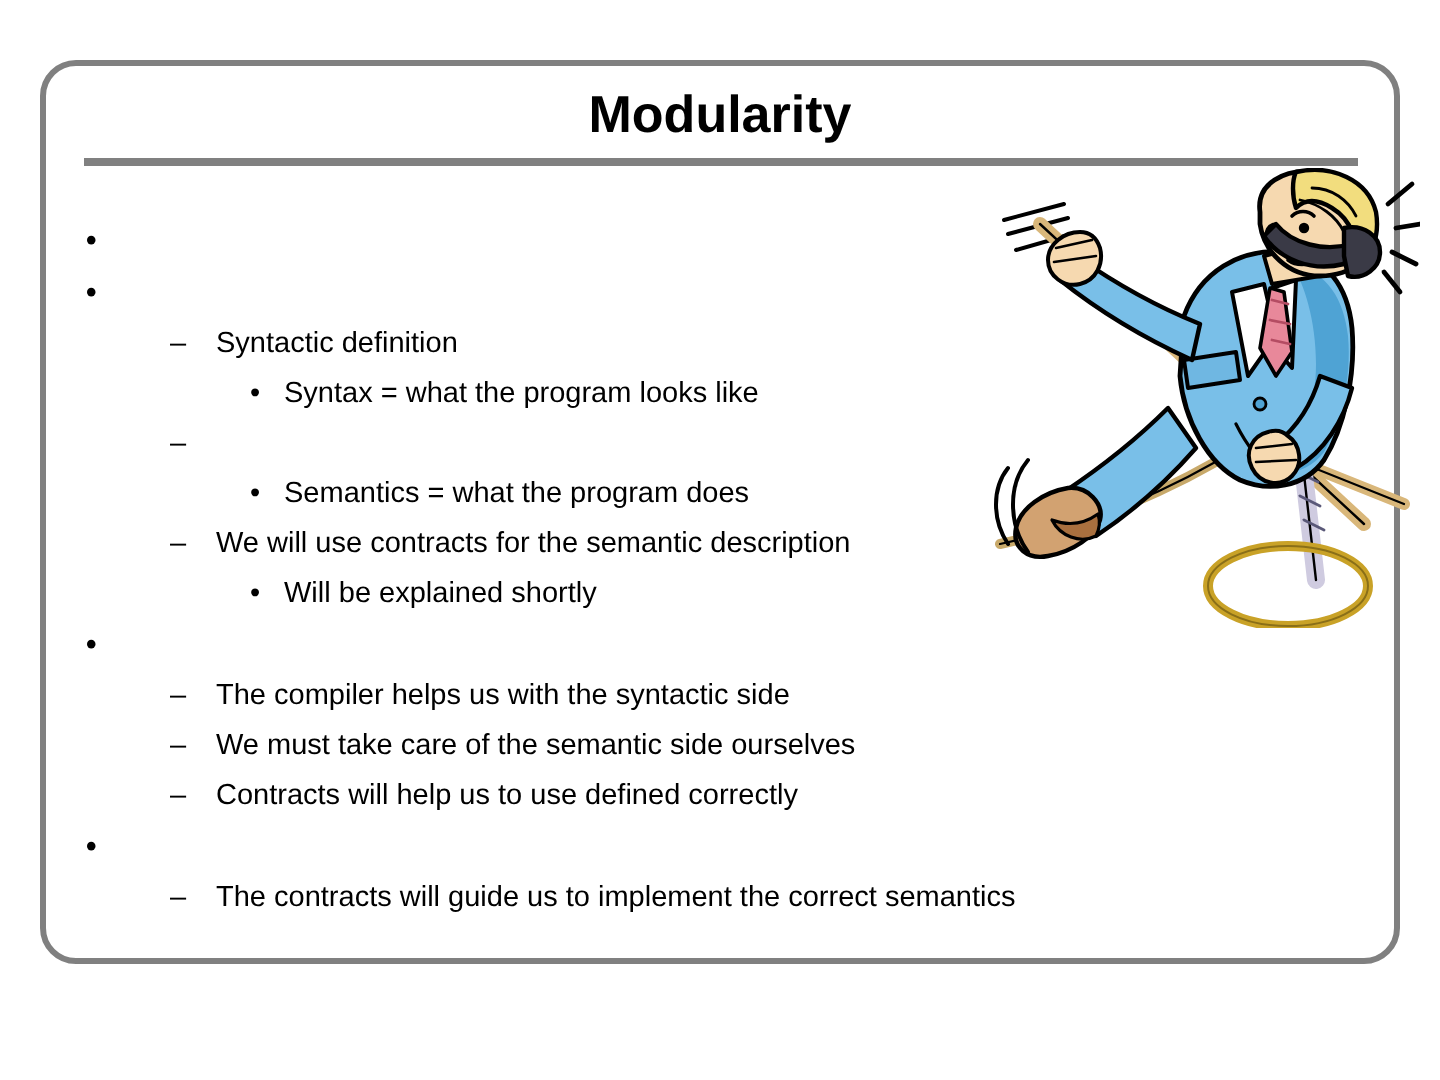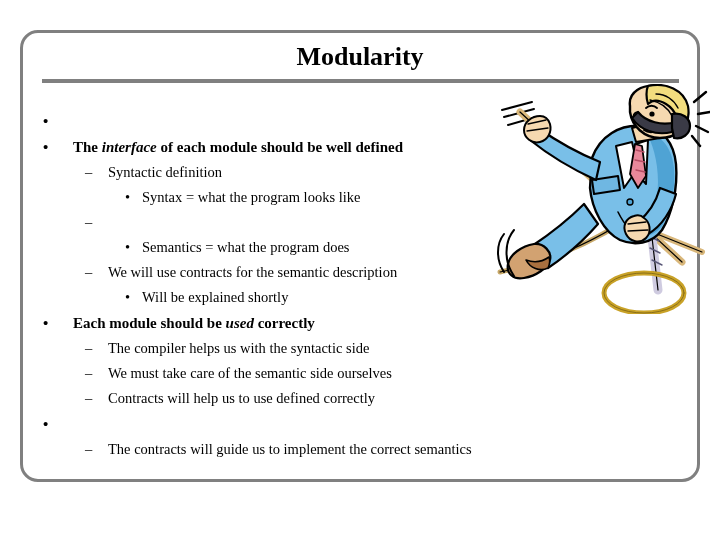--- a/index.html
+++ b/index.html
@@ -14,21 +14,20 @@
     font-family: "Liberation Sans", sans-serif;
     position: relative;
   }
 
   #slide {
     position: absolute;
     left: 0; top: 0;
     width: 720px;
     height: 540px;
     background: #ffffff;
-    font-family: Liberation Serif, serif;
   }
 
   
   #frame {
     position: absolute;
     left: 20px;
     top: 30px;
     width: 680px;
     height: 452px;
     border: 3px solid #808080;
@@ -141,28 +140,28 @@
 
   <div id="frame"></div>
 
   <div id="title-area">
     <div id="slide-title">Modularity</div>
   </div>
   <div id="title-rule"></div>
 
   <div id="body">
       <div class="row lvl1"><span class="mark">•</span></div>
-      <div class="row lvl1"><span class="mark">•</span><span class="txt"><span>The </span><span class="em">interface</span><span> of each module should be well defined</span></span></div>
+      <div class="row lvl1"><span class="mark">•</span></div>
       <div class="row lvl2"><span class="mark">–</span><span class="txt">Syntactic definition</span></div>
       <div class="row lvl3"><span class="mark">•</span><span class="txt">Syntax = what the program looks like</span></div>
       <div class="row lvl2"><span class="mark">–</span></div>
       <div class="row lvl3"><span class="mark">•</span><span class="txt">Semantics = what the program does</span></div>
       <div class="row lvl2"><span class="mark">–</span><span class="txt">We will use contracts for the semantic description</span></div>
       <div class="row lvl3"><span class="mark">•</span><span class="txt">Will be explained shortly</span></div>
-      <div class="row lvl1"><span class="mark">•</span><span class="txt"><span>Each module should be </span><span class="em">used</span><span> correctly</span></span></div>
+      <div class="row lvl1"><span class="mark">•</span></div>
       <div class="row lvl2"><span class="mark">–</span><span class="txt">The compiler helps us with the syntactic side</span></div>
       <div class="row lvl2"><span class="mark">–</span><span class="txt">We must take care of the semantic side ourselves</span></div>
       <div class="row lvl2"><span class="mark">–</span><span class="txt">Contracts will help us to use defined correctly</span></div>
       <div class="row lvl1"><span class="mark">•</span></div>
       <div class="row lvl2"><span class="mark">–</span><span class="txt">The contracts will guide us to implement the correct semantics</span></div>
     </div>
 
   <svg id="clipart" viewBox="0 0 214 230" xmlns="http://www.w3.org/2000/svg">
     <g stroke="#000000" stroke-width="2.2" stroke-linecap="round" stroke-linejoin="round">
 

